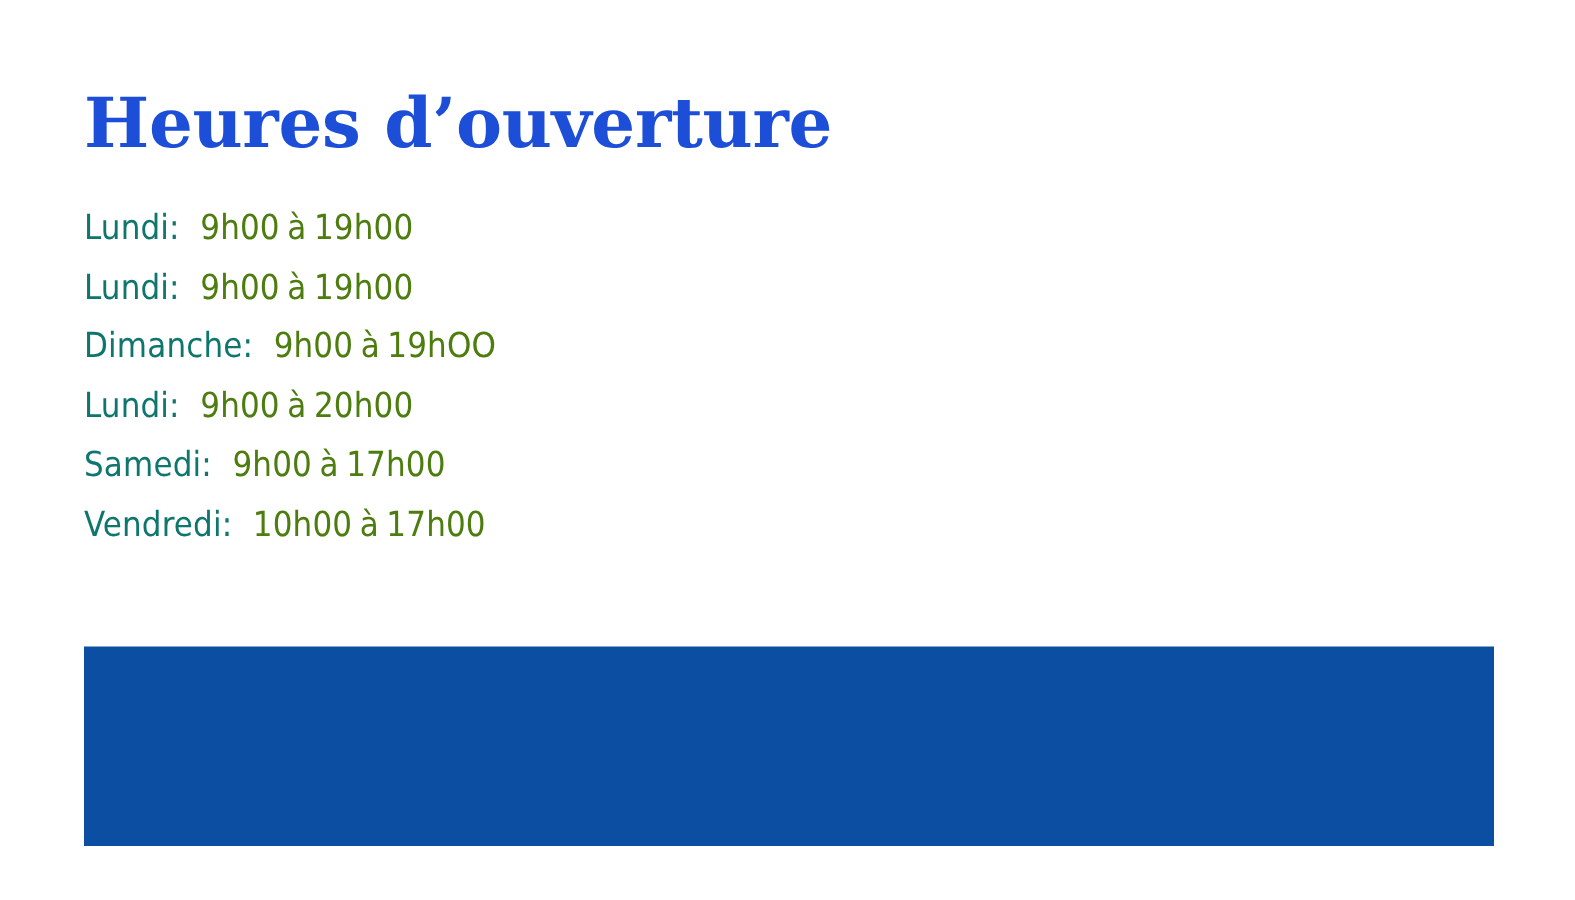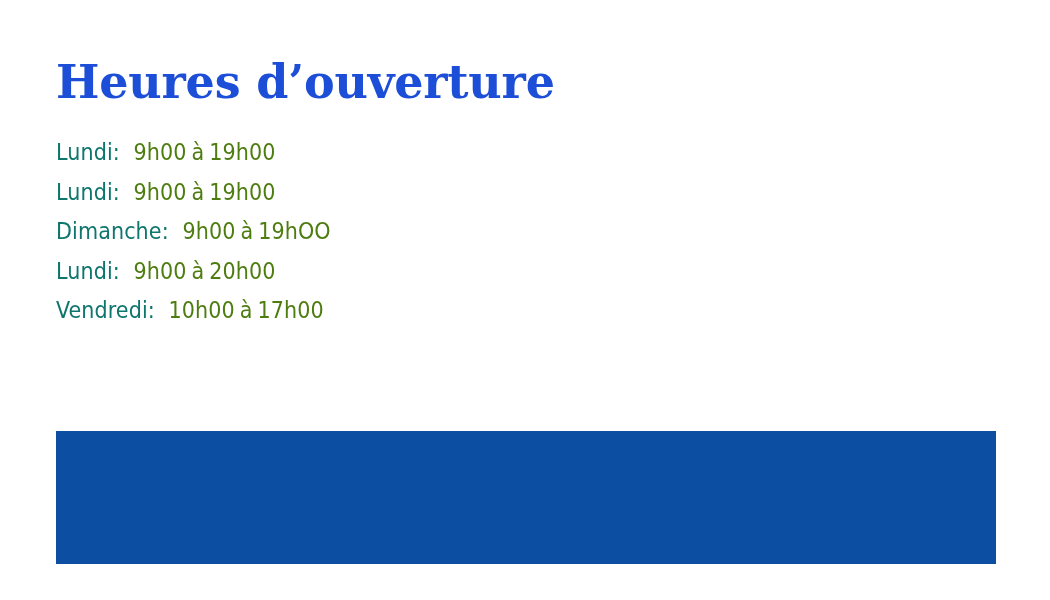--- a/index.html
+++ b/index.html
@@ -102,20 +102,24 @@
       <span class="day-label">Dimanche:</span>
       <span class="hours-value"><span>9h00</span><span class="sep">à</span><span>19hOO</span></span>
     </li>
 
     <li class="hours-row">
       <span class="day-label">Lundi:</span>
       <span class="hours-value"><span>9h00</span><span class="sep">à</span><span>20h00</span></span>
     </li>
 
 
+    <li class="hours-row">
+      <span class="day-label">Samedi:</span>
+      <span class="hours-value"><span>9h00</span><span class="sep">à</span><span>17h00</span></span>
+    </li>
 
     <li class="hours-row">
       <span class="day-label">Vendredi:</span>
       <span class="hours-value"><span>10h00</span><span class="sep">à</span><span>17h00</span></span>
     </li>
 
   </ul>
 
   <div class="banner"></div>
 

